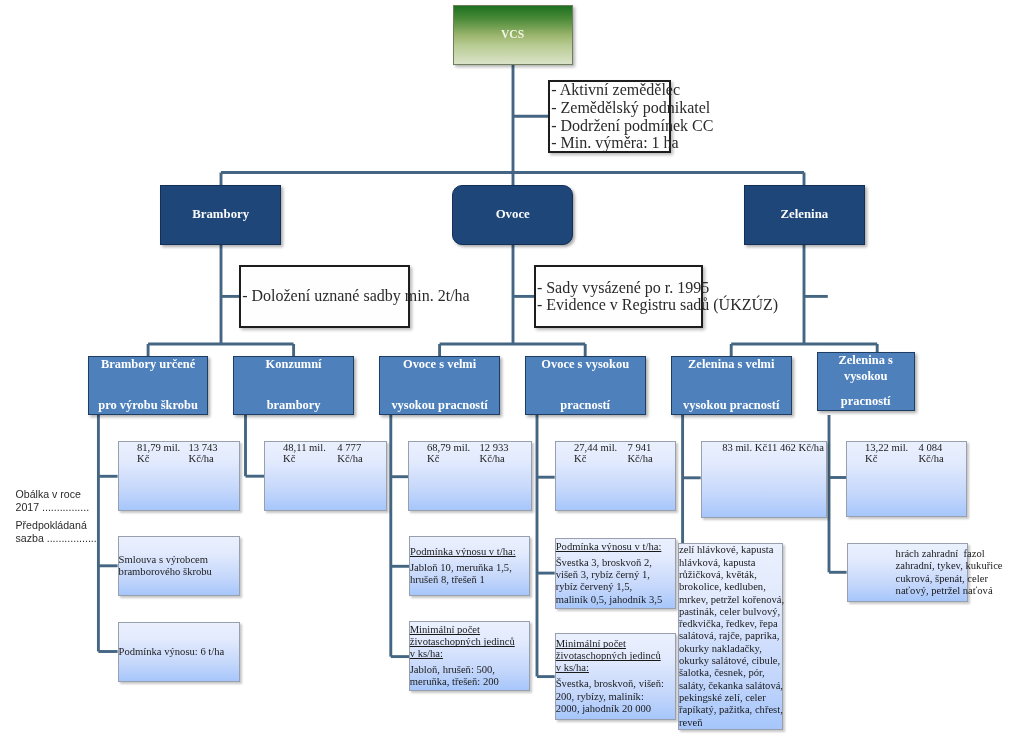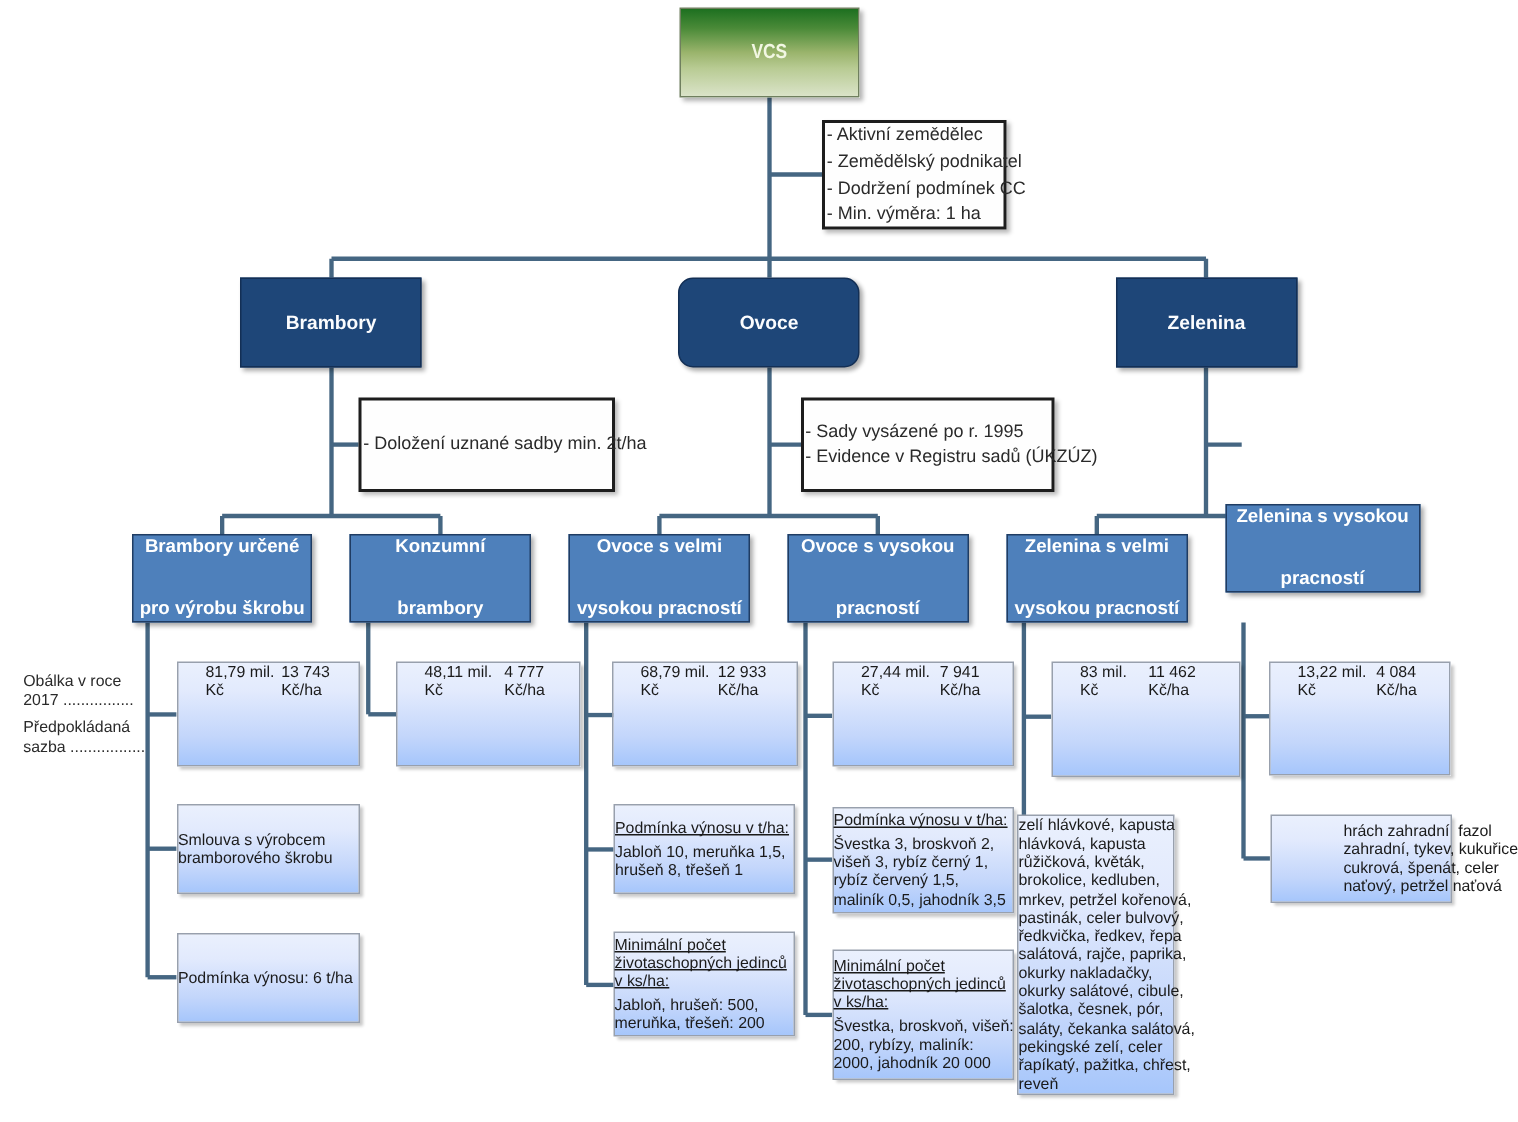--- a/index.html
+++ b/index.html
@@ -1,50 +1,50 @@
 <!DOCTYPE html>
 <html><head>
 <meta charset="utf-8">
 <title>VCS</title>
 <style>
   html,body{margin:0;padding:0;background:#fff;}
   body{width:1012px;height:748px;font-family:"Liberation Sans",sans-serif;overflow:hidden;}
   #stage{position:relative;-webkit-font-smoothing:antialiased;width:1012px;height:748px;background:#fff;}
   #wires{position:absolute;left:0;top:0;width:1012px;height:748px;}
-  .box{position:absolute;box-sizing:border-box;}
+  .box{position:absolute;box-sizing:border-box;font-family:Liberation Serif, serif;}
   .lvl0 span{display:inline-block;transform:scaleX(.86) translateY(-1.5px);}
   .lvl0{background:linear-gradient(to bottom,#1d7020 0%,#4a8a38 22%,#9ab46c 50%,#b8cb93 68%,#dae3c8 100%);
         border:1px solid #6f7f5e;box-shadow:2px 2px 3px rgba(0,0,0,.30);
         color:#f2f7e3;font-weight:bold;font-size:13.5px;
         display:flex;align-items:center;justify-content:center;}
   .lvl1 span{display:inline-block;transform:translateY(-0.8px);}
   .lvl1{background:#1e4678;border:1px solid #132f55;box-shadow:2px 2px 3px rgba(0,0,0,.33);
         color:#fbfcfe;font-weight:bold;font-size:12.8px;
         display:flex;align-items:center;justify-content:center;}
   .lvl2{background:#4e80bb;border:1px solid #1f3c63;box-shadow:2px 2px 3px rgba(0,0,0,.33);
         color:#ffffff;font-weight:bold;font-size:12.45px;
         display:flex;flex-direction:column;align-items:center;justify-content:space-between;
         text-align:center;line-height:15.6px;}
   .cond{background:#fefefe;border:2px solid #1d1d1d;box-shadow:2px 2px 3px rgba(0,0,0,.28);
-        color:#2a2a2a;font-size:12px;display:flex;flex-direction:column;justify-content:center;
+        color:#2a2a2a;font-size:16px;display:flex;flex-direction:column;justify-content:center;
         padding-left:1.2px;}
   .cond span{display:block;line-height:17.6px;white-space:nowrap;}
   .val{background:linear-gradient(to bottom,#eaf0fd 0%,#e2eafd 28%,#c3d6fb 72%,#a6c6fb 100%);
        border:1px solid #98a0ad;box-shadow:2px 2px 2px rgba(0,0,0,.22);
        color:#1a1a1a;font-size:10.6px;display:flex;flex-direction:row;justify-content:center;
        padding-left:18px;}
   .val span{display:block;}
   .det{background:linear-gradient(to bottom,#eaf0fd 0%,#e2eafd 28%,#c3d6fb 72%,#a6c6fb 100%);
        border:1px solid #98a0ad;box-shadow:2px 2px 2px rgba(0,0,0,.22);
        color:#1a1a1a;font-size:10.6px;line-height:12.3px;padding:0 1px 0 0;
        display:flex;flex-direction:column;justify-content:center;}
   .det span{display:block;white-space:pre;}
   .det .hd{text-decoration:underline;text-decoration-skip-ink:none;-webkit-text-decoration-skip-ink:none;text-underline-offset:1px;}
   .det .gap{height:3.6px;}
-  .legend{position:absolute;color:#2a2a2a;font-size:10.6px;line-height:13px;white-space:nowrap;}
+  .legend{position:absolute;color:#2a2a2a;font-size:10.6px;line-height:13px;white-space:nowrap;margin-top:40px;}
   .legend span{display:block;}
 </style>
 </head>
 <body>
 
 <div id="stage">
   <svg id="wires">
     <line x1="513" y1="65" x2="513" y2="172.5" stroke="#456682" stroke-width="2.9"></line>
     <line x1="513" y1="116.3" x2="548" y2="116.3" stroke="#456682" stroke-width="2.9"></line>
     <line x1="221" y1="172.5" x2="804" y2="172.5" stroke="#456682" stroke-width="2.9"></line>
@@ -132,21 +132,21 @@
       <span>vysokou pracností</span>
     </div>
   <div class="box lvl2" style="left:524.7px;top:356px;width:121px;height:59px;">
       <span>Ovoce s vysokou</span>
       <span>pracností</span>
     </div>
   <div class="box lvl2" style="left:671px;top:356px;width:120.5px;height:59px;">
       <span>Zelenina s velmi</span>
       <span>vysokou pracností</span>
     </div>
-  <div class="box lvl2" style="left:816.7px;top:336px;width:130px;height:59px;">
+  <div class="box lvl2" style="left:816.7px;top:352px;width:98px;height:59px;">
       <span>Zelenina s vysokou</span>
       <span>pracností</span>
     </div>
   <div class="box val" style="left:118px;top:441px;width:122px;height:70px;">
       <span>81,79 mil. Kč</span>
       <span style="height:22px"></span>
       <span>13 743 Kč/ha</span>
     </div>
   <div class="box val" style="left:264px;top:441px;width:123px;height:70px;">
       <span>48,11 mil. Kč</span>

